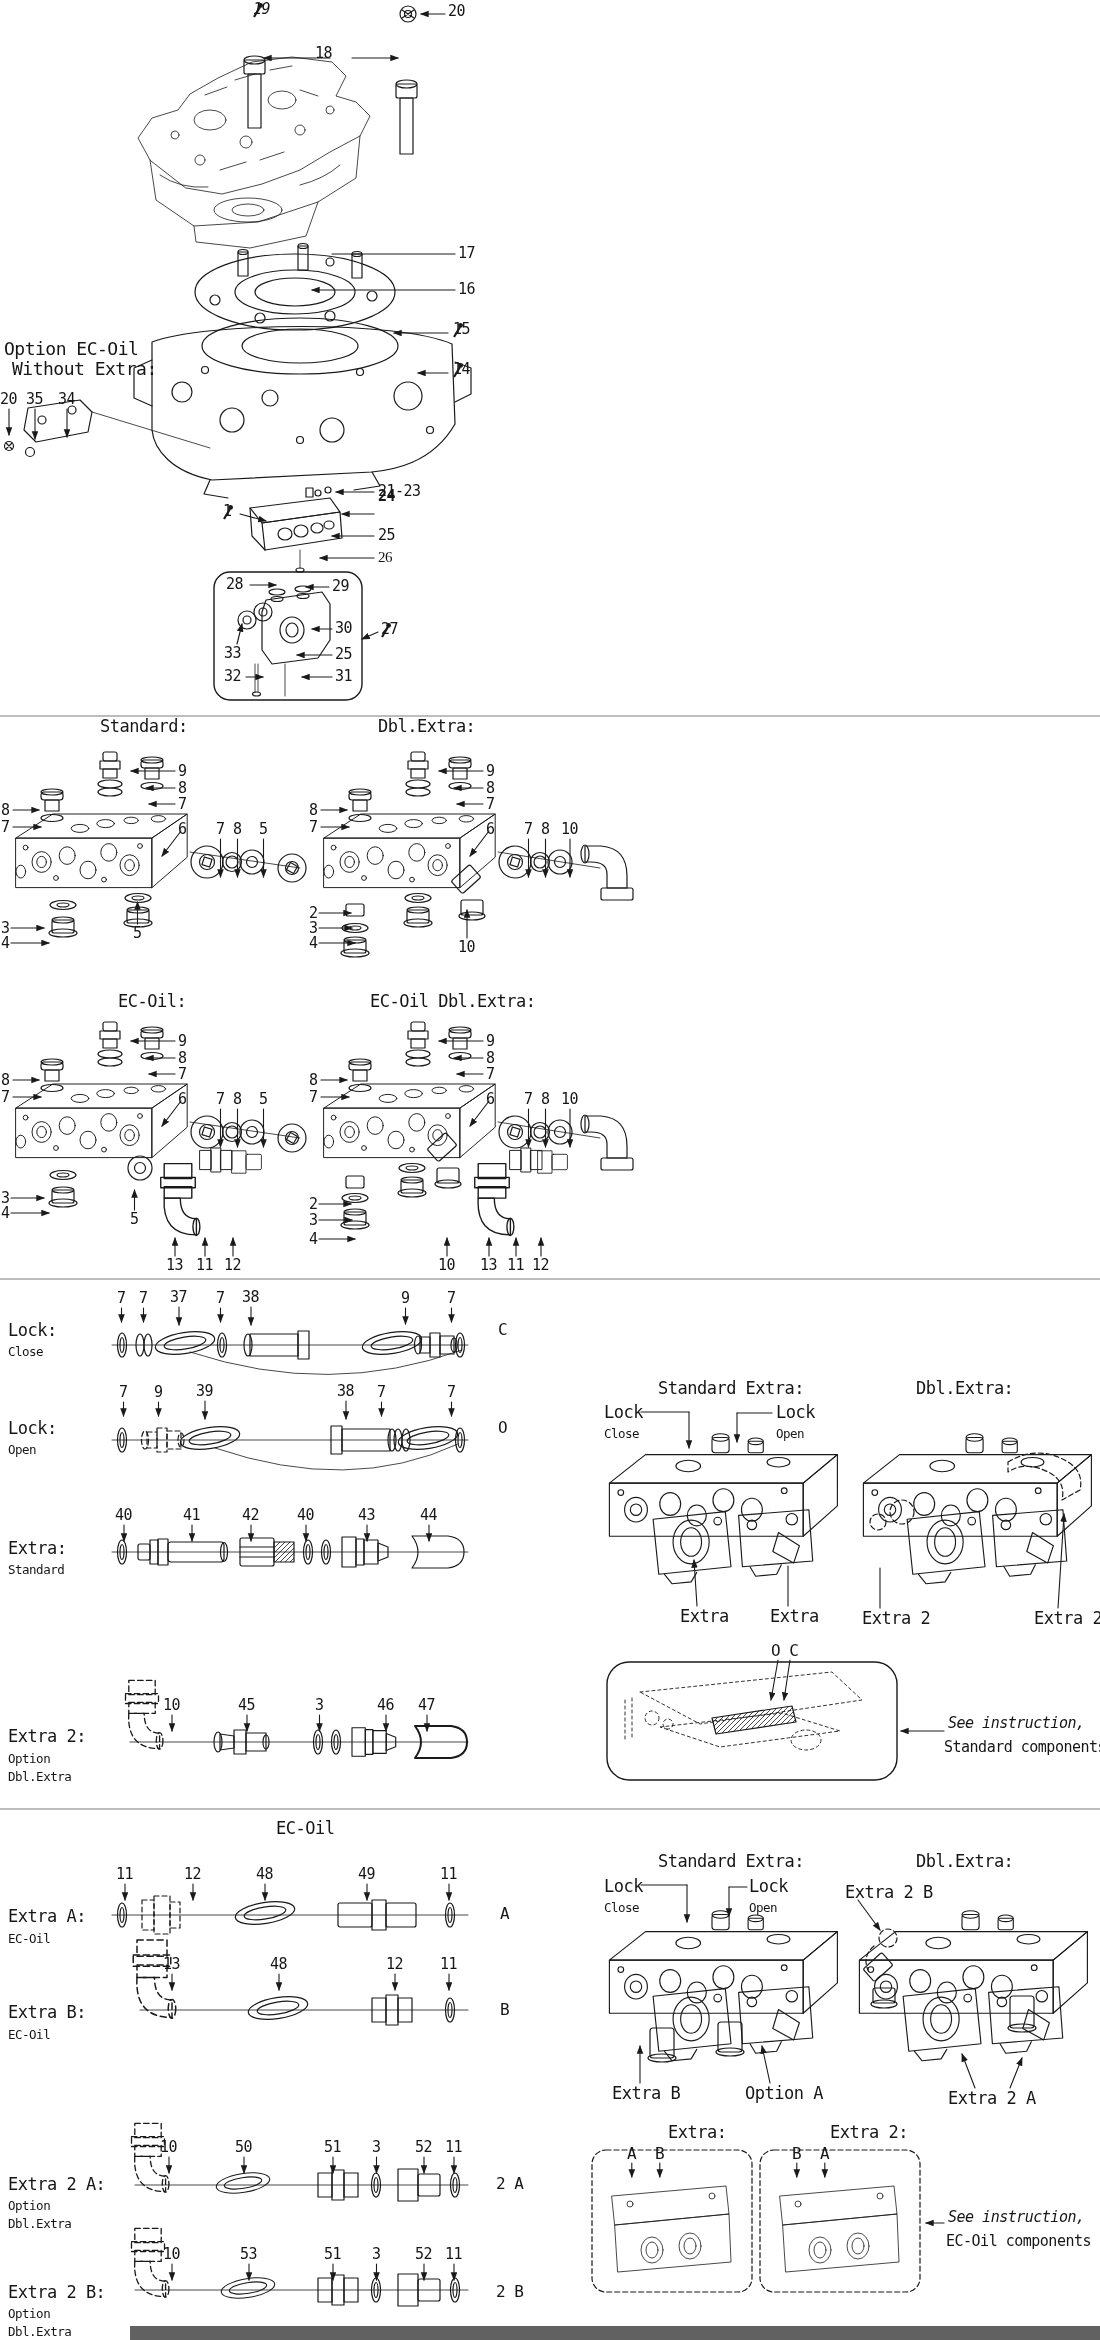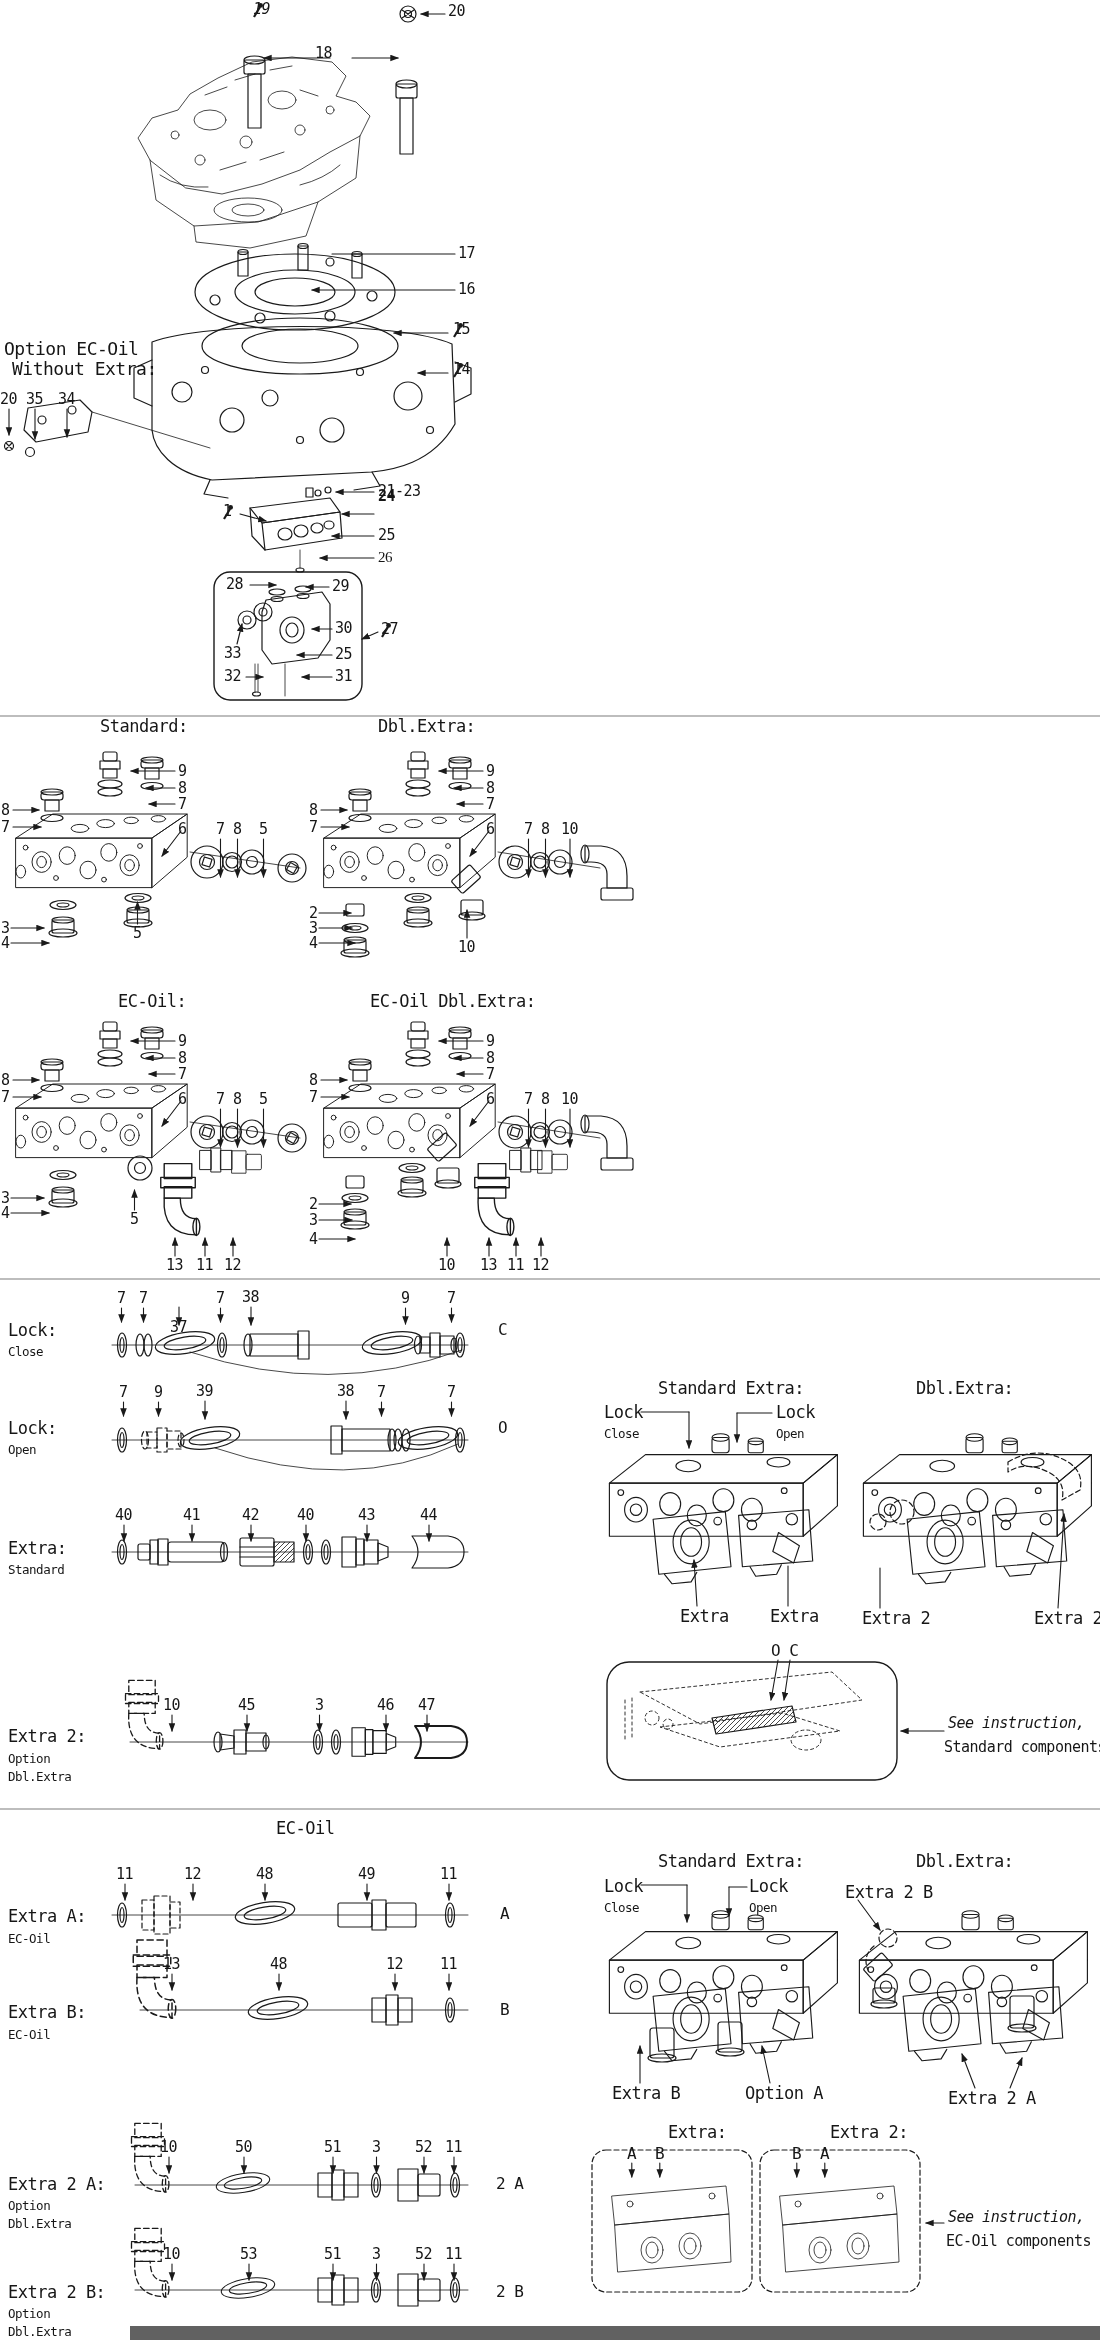--- a/index.html
+++ b/index.html
@@ -794,21 +794,21 @@
       <span class="lb num" style="left: 309px; top: 1213px;">3</span>
       <span class="lb num" style="left: 309px; top: 1232px;">4</span>
       <span class="lb num" style="left: 438px; top: 1258px;">10</span>
       <span class="lb num" style="left: 480px; top: 1258px;">13</span>
       <span class="lb num" style="left: 507px; top: 1258px;">11</span>
       <span class="lb num" style="left: 532px; top: 1258px;">12</span>
       <span class="lb lbl" style="left: 8px; top: 1322px;">Lock:</span>
       <span class="lb sub" style="left: 8px; top: 1346px;">Close</span>
       <span class="lb num" style="left: 117px; top: 1291px;">7</span>
       <span class="lb num" style="left: 139px; top: 1291px;">7</span>
-      <span class="lb num" style="left: 170px; top: 1290px; margin-top: 30px;">37</span>
+      <span class="lb num" style="left: 170px; top: 1290px;">37</span>
       <span class="lb num" style="left: 216px; top: 1291px;">7</span>
       <span class="lb num" style="left: 242px; top: 1290px;">38</span>
       <span class="lb num" style="left: 401px; top: 1291px;">9</span>
       <span class="lb num" style="left: 447px; top: 1291px;">7</span>
       <span class="lb letter" style="left: 498px; top: 1322px;">C</span>
       <span class="lb lbl" style="left: 8px; top: 1420px;">Lock:</span>
       <span class="lb sub" style="left: 8px; top: 1444px;">Open</span>
       <span class="lb num" style="left: 119px; top: 1385px;">7</span>
       <span class="lb num" style="left: 154px; top: 1385px;">9</span>
       <span class="lb num" style="left: 196px; top: 1384px;">39</span>

